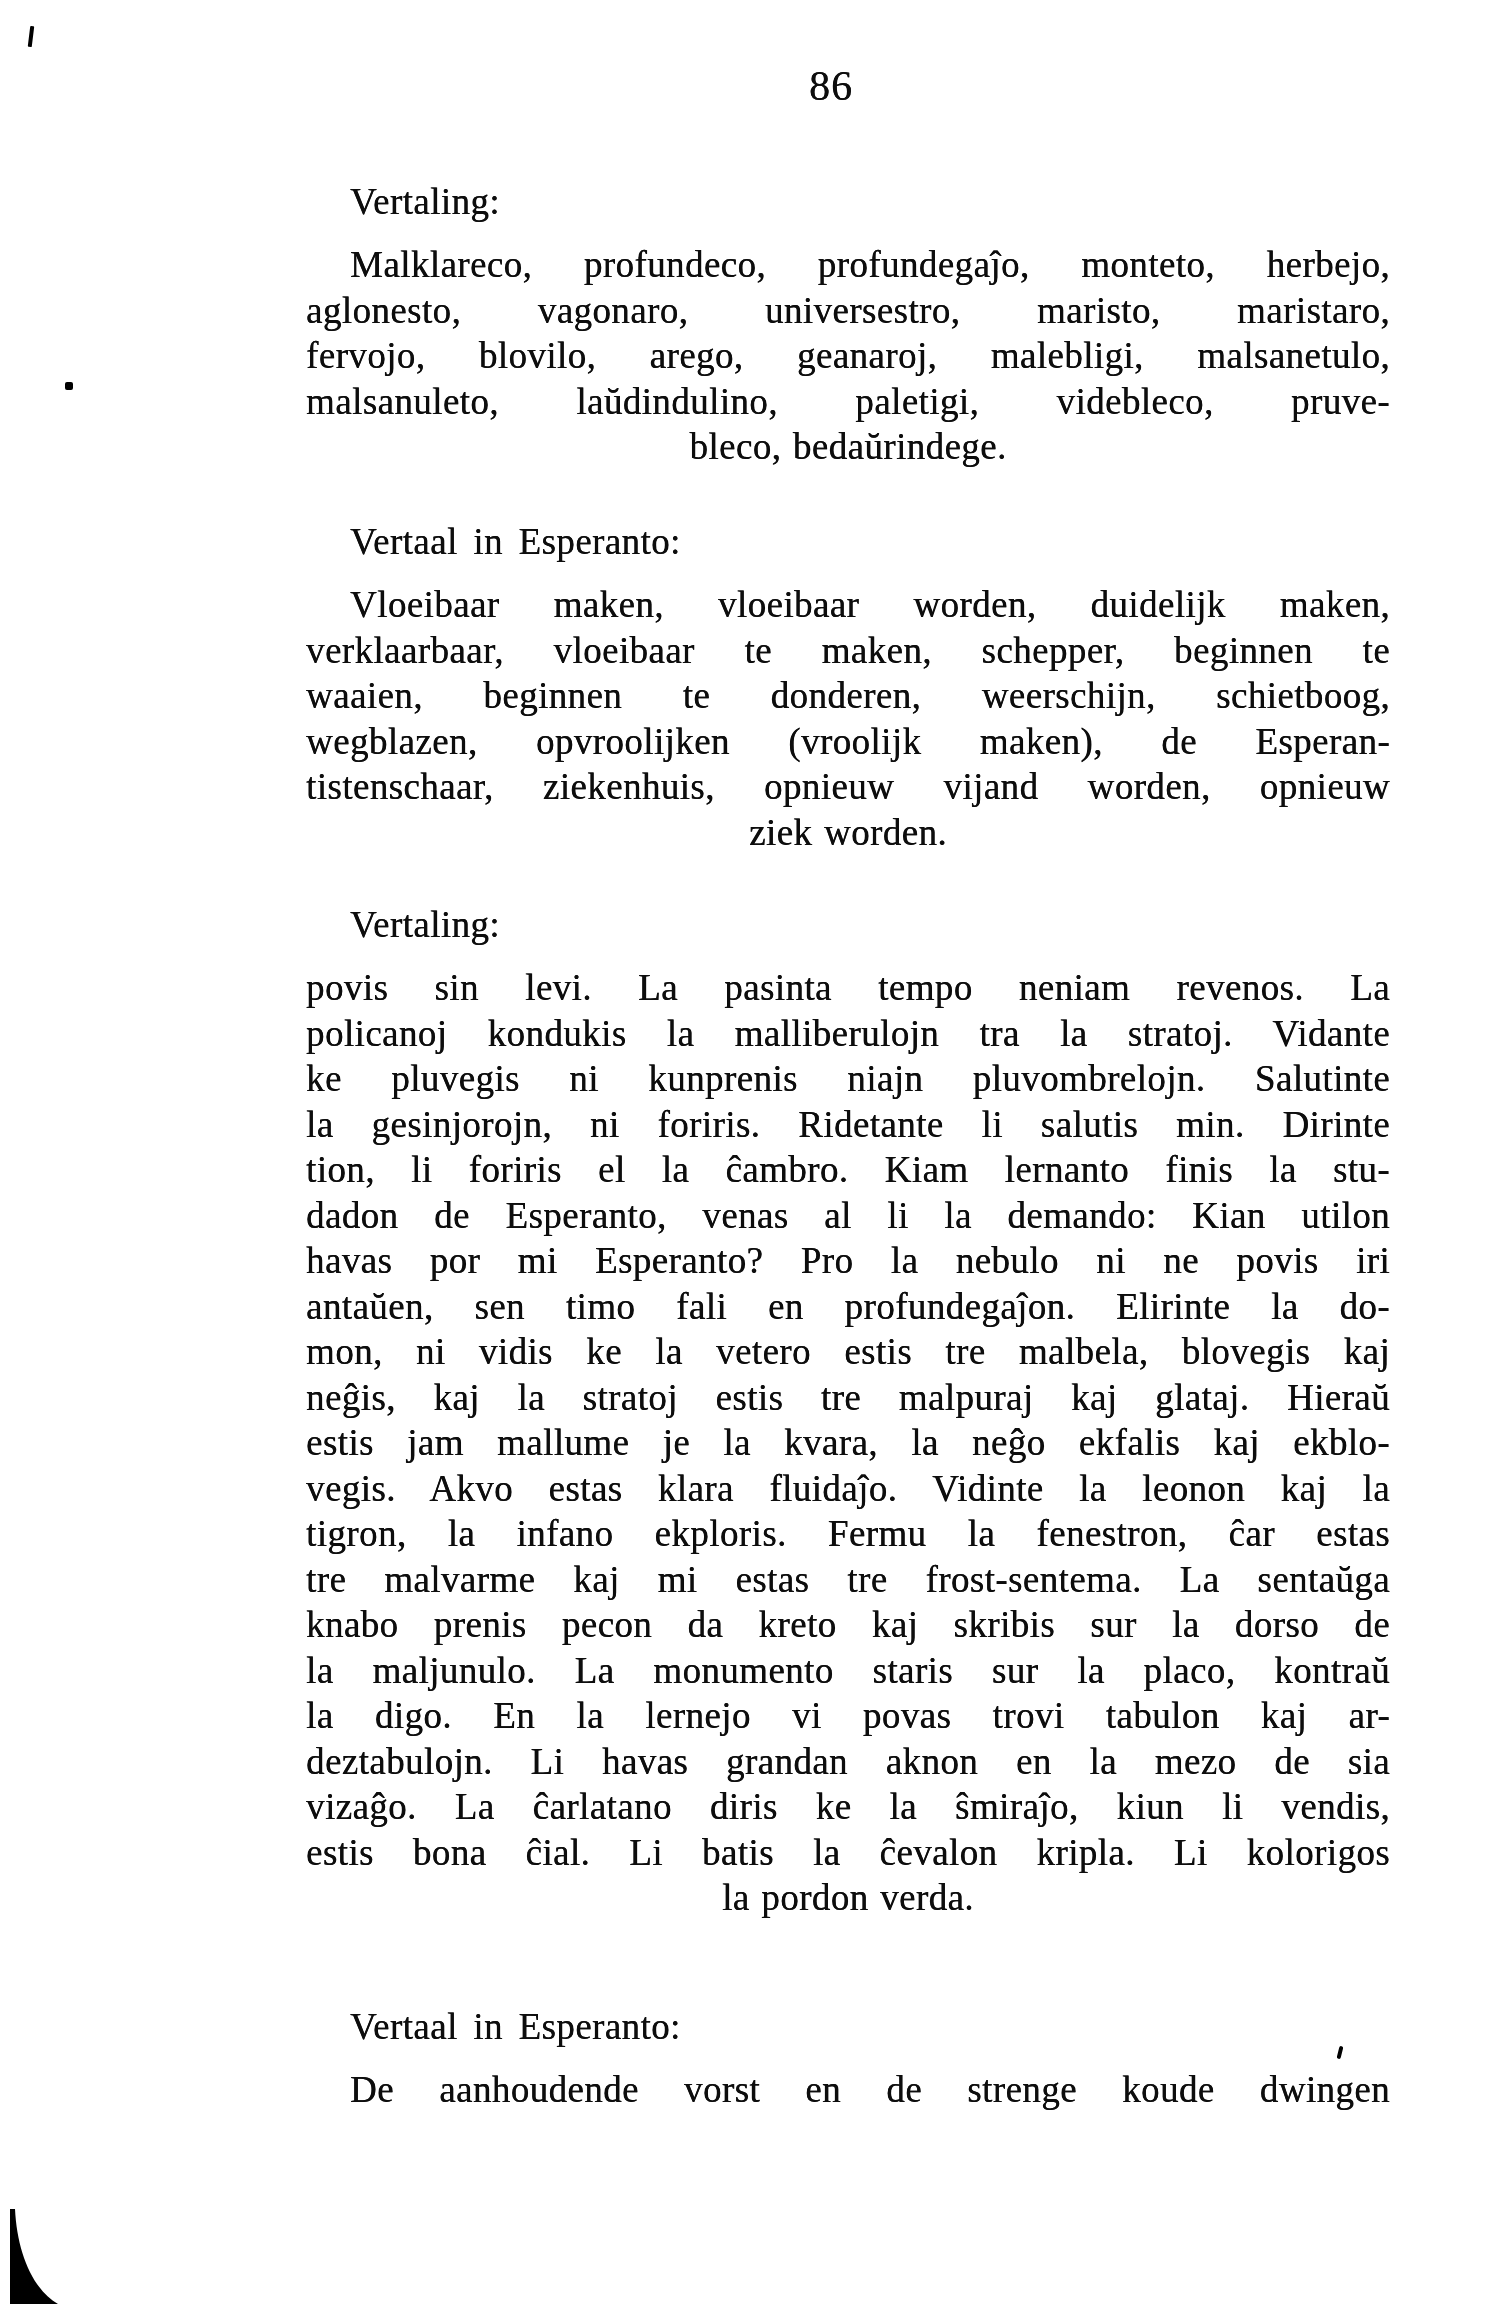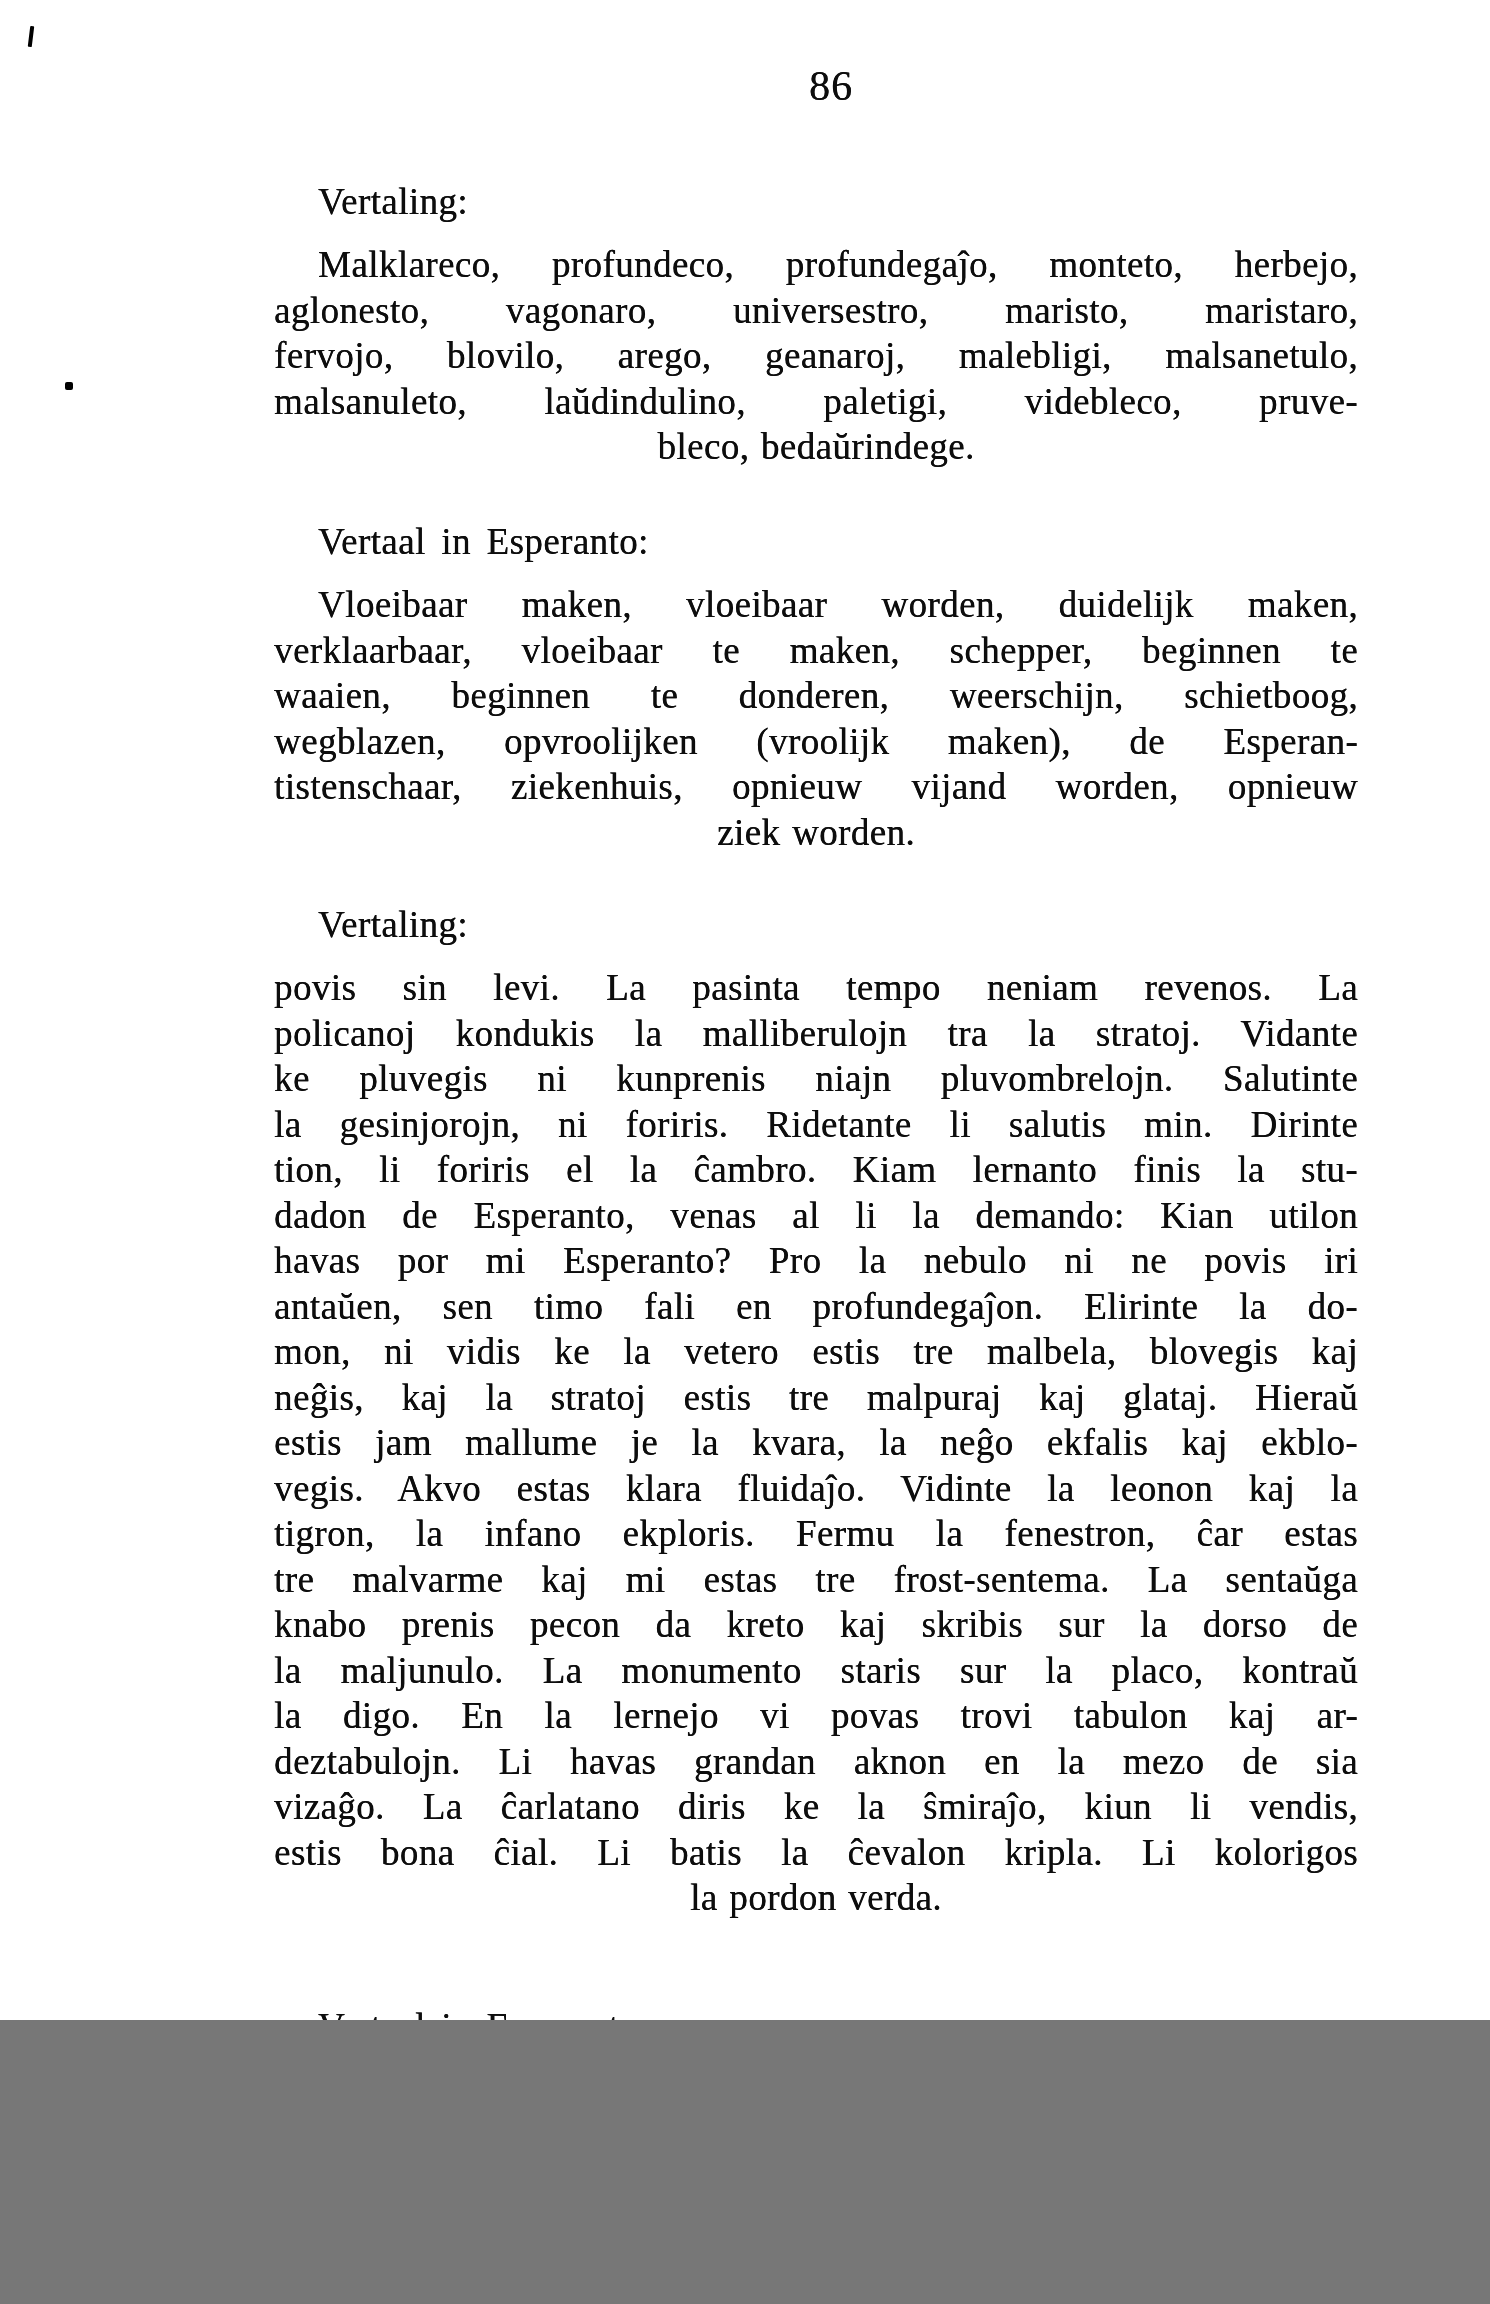--- a/index.html
+++ b/index.html
@@ -1,35 +1,35 @@
 <!DOCTYPE html>
 <html><head>
 <meta charset="utf-8">
 <style>
   html,body{margin:0;padding:0;background:#777;}
   .page{
     position:relative;
-    width:1490px;height:2020px;
+    width:1490px;height:2304px;
     margin:0 auto;
     background:#ffffff;
     font-family:"Liberation Serif","DejaVu Serif",serif;
     color:#0d0d0d;
     overflow:hidden;
   }
   .pageno{
     position:absolute;
     left:289px;top:62px;width:1084px;
     text-align:center;
     font-size:42px;
     letter-spacing:1px;
     text-shadow:0.35px 0.35px 0 currentColor;
   }
   .sec{
     position:absolute;
-    left:274px;width:1084px;
+    left:306px;width:1084px;
   }
   .sec1{top:179px;}
   .sec2{top:519px;}
   .sec3{top:902px;}
   .sec4{top:2004px;}
   .heading{
     font-size:37px;
     line-height:46px;
     text-indent:44px;
     margin-bottom:17px;

